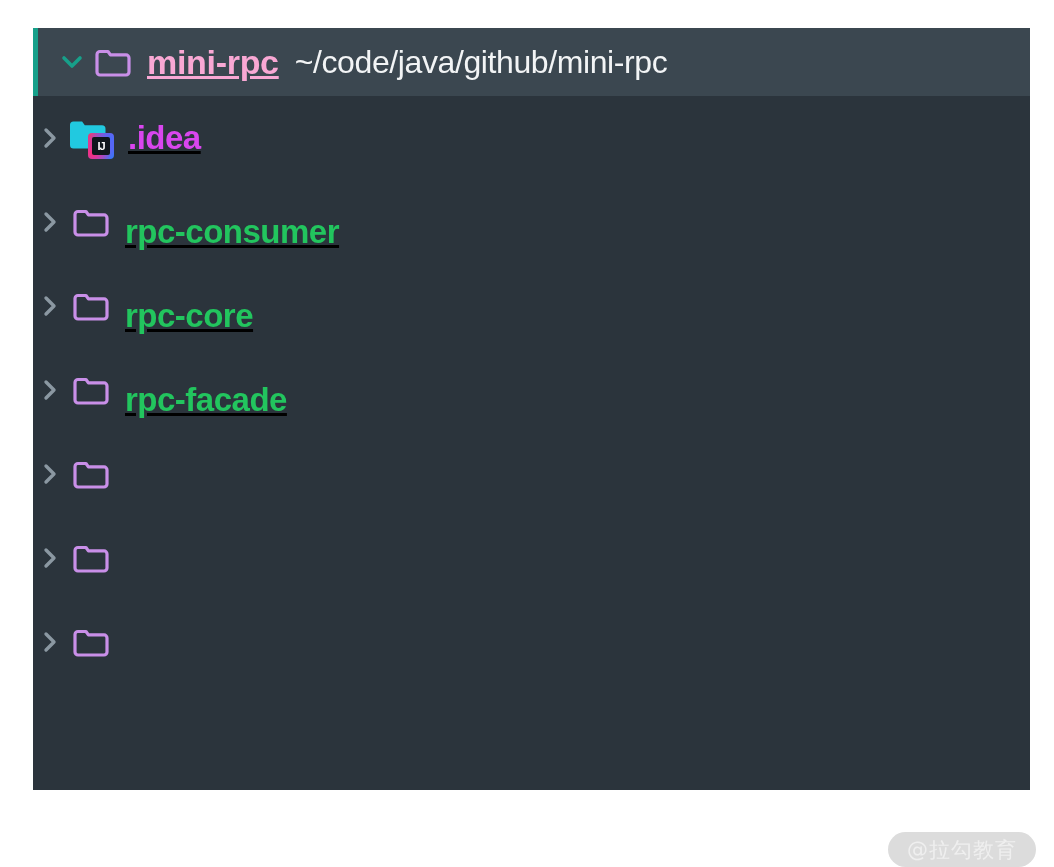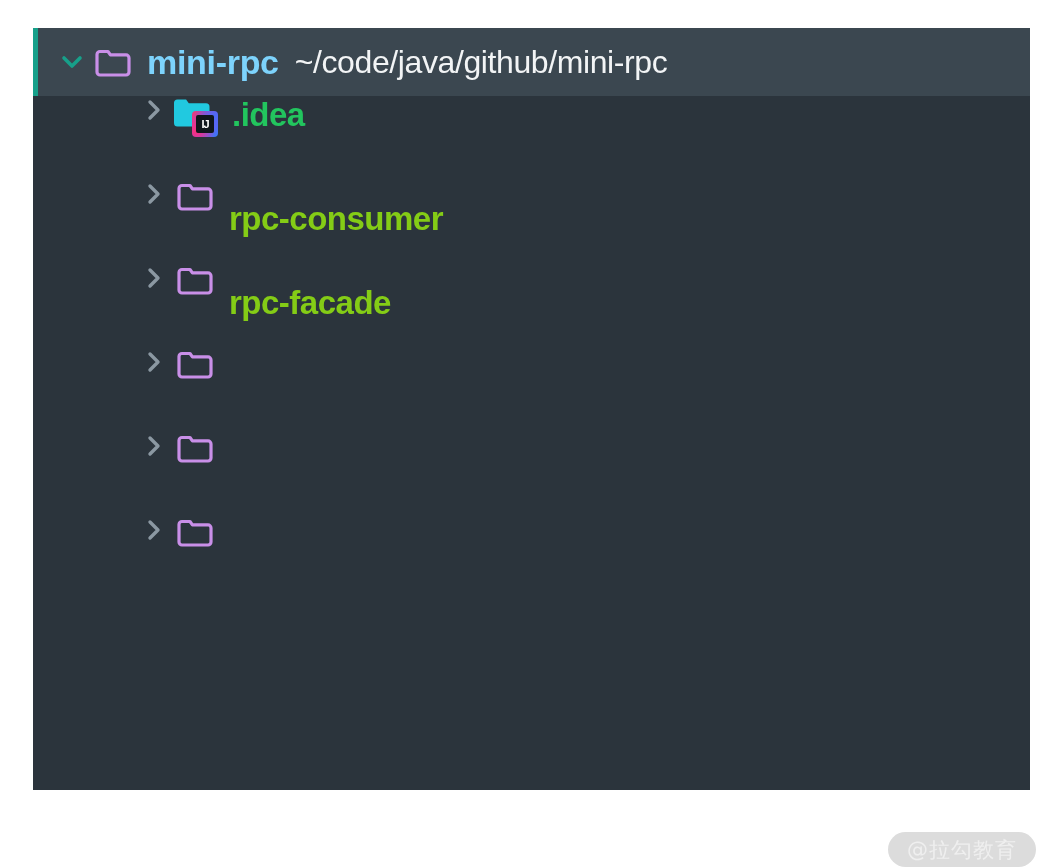--- a/index.html
+++ b/index.html
@@ -60,52 +60,53 @@
     display: flex;
     align-items: center;
     justify-content: center;
     margin-left: 4px;
   }
   .folder-icon svg { display: block; }
 
   .header-label {
     font-size: 34px;
     font-weight: bold;
-    color: #7dd3fc;
+    color: #f9a8d4;
     letter-spacing: -0.3px;
     margin-left: 14px;
     white-space: nowrap;
+    text-decoration: underline;
   }
   .header-path {
     font-size: 32px;
     font-weight: normal;
     color: #f2f4f5;
     letter-spacing: -0.4px;
     margin-left: 16px;
     white-space: nowrap;
     text-align: right;
   }
 
   
   .tree-row {
     height: 84px;
     display: flex;
-    align-items: flex-start;
+    align-items: center;
     box-sizing: border-box;
-    padding-left: 104px;
+    text-decoration: underline;
   }
   .tree-row .row-label {
     font-size: 33px;
     font-weight: bold;
     letter-spacing: -0.5px;
     margin-left: 14px;
     white-space: nowrap;
   }
-  .label-module { color: #84cc16; margin-top: 20px; }
-  .label-ignored { color: #22c55e; font-weight: bold; }
+  .label-module { color: #22c55e; margin-top: 20px; }
+  .label-ignored { color: #d946ef; font-weight: bold; }
 
   
   .idea-icon {
     position: relative;
     width: 46px;
     height: 40px;
     flex: 0 0 46px;
     margin-left: 1px;
   }
   .idea-icon .badge {
@@ -214,20 +215,33 @@
       </svg>
     </div>
     <div class="folder-icon">
       <svg width="38" height="32" viewBox="0 0 38 32" aria-hidden="true">
         <path d="M3 8.5 a3 3 0 0 1 3-3 h8 l2.4 3.4 H32 a3 3 0 0 1 3 3 V26 a3 3 0 0 1 -3 3 H6 a3 3 0 0 1 -3 -3 Z" fill="none" stroke="#c98fe8" stroke-width="3.2" stroke-linejoin="round"></path>
       </svg>
     </div>
     <div class="row-label label-module">rpc-consumer</div>
   </div>
 
+  <div class="tree-row">
+    <div class="chev">
+      <svg width="28" height="28" viewBox="0 0 28 28" aria-hidden="true">
+        <path d="M10 6 L18 14 L10 22" fill="none" stroke="#8b98a2" stroke-width="3.4" stroke-linecap="round" stroke-linejoin="round"></path>
+      </svg>
+    </div>
+    <div class="folder-icon">
+      <svg width="38" height="32" viewBox="0 0 38 32" aria-hidden="true">
+        <path d="M3 8.5 a3 3 0 0 1 3-3 h8 l2.4 3.4 H32 a3 3 0 0 1 3 3 V26 a3 3 0 0 1 -3 3 H6 a3 3 0 0 1 -3 -3 Z" fill="none" stroke="#c98fe8" stroke-width="3.2" stroke-linejoin="round"></path>
+      </svg>
+    </div>
+    <div class="row-label label-module">rpc-core</div>
+  </div>
 
   <div class="tree-row">
     <div class="chev">
       <svg width="28" height="28" viewBox="0 0 28 28" aria-hidden="true">
         <path d="M10 6 L18 14 L10 22" fill="none" stroke="#8b98a2" stroke-width="3.4" stroke-linecap="round" stroke-linejoin="round"></path>
       </svg>
     </div>
     <div class="folder-icon">
       <svg width="38" height="32" viewBox="0 0 38 32" aria-hidden="true">
         <path d="M3 8.5 a3 3 0 0 1 3-3 h8 l2.4 3.4 H32 a3 3 0 0 1 3 3 V26 a3 3 0 0 1 -3 3 H6 a3 3 0 0 1 -3 -3 Z" fill="none" stroke="#c98fe8" stroke-width="3.2" stroke-linejoin="round"></path>

